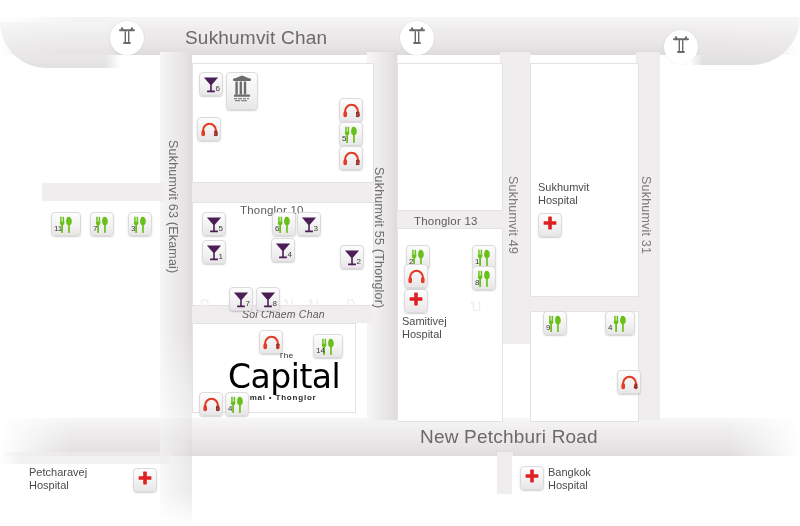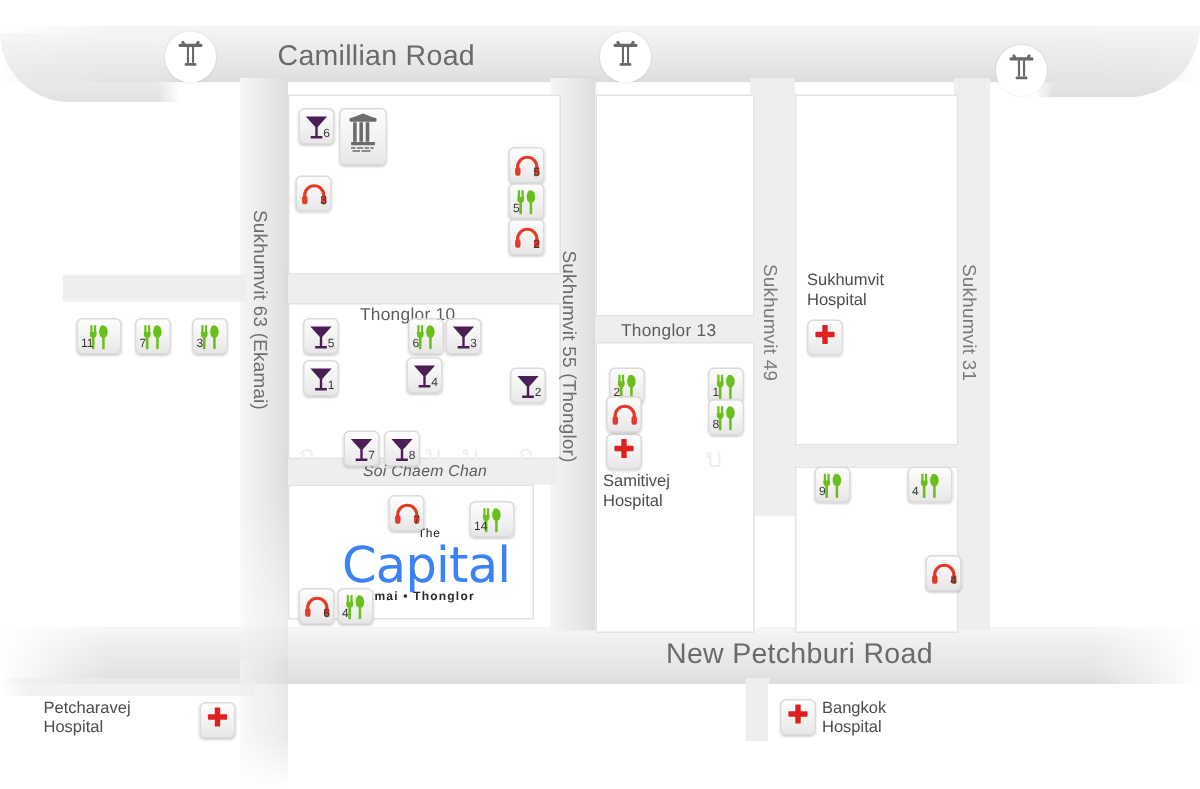--- a/index.html
+++ b/index.html
@@ -157,21 +157,21 @@
     color: #1d1b1b;
     letter-spacing: .5px;
     line-height: 8px;
     margin-left: 4px;
     font-weight: normal;
     text-align: center;
   }
   .capital-name {
     font-size: 33px;
     line-height: 33px;
-    color: #3b82f6;
+    color: #000000;
     letter-spacing: -0.5px;
     font-family: "DejaVu Sans", sans-serif;
     font-weight: normal;
   }
   .capital-sub {
     font-size: 8px;
     line-height: 10px;
     color: #2a2828;
     letter-spacing: .8px;
     margin-left: 5px;
@@ -218,23 +218,23 @@
 
   <div class="block" style="left:192px; top:63px; width:180px; height:118px;"></div>
   <div class="block" style="left:192px; top:202px; width:180px; height:102px;"></div>
   <div class="block" style="left:192px; top:323px; width:162px; height:88px;"></div>
   <div class="block" style="left:397px; top:63px; width:104px; height:146px;"></div>
   <div class="block" style="left:397px; top:228px; width:104px; height:192px;"></div>
   <div class="block" style="left:530px; top:63px; width:107px; height:232px;"></div>
   <div class="block" style="left:530px; top:311px; width:107px; height:109px;"></div>
   <div class="block" style="left:512px; top:456px; width:288px; height:70px; border:none;"></div>
 
-  <div class="road-label rl-major" style="left:185px; top:27px;">Camillian Road</div>
-
-  <div class="road-label rl-major" style="left:444px; top:426px;">New Petchburi Road</div>
+  <div class="road-label rl-major" style="left:185px; top:27px;">Sukhumvit Chan</div>
+
+  <div class="road-label rl-major" style="left:420px; top:426px;">New Petchburi Road</div>
 
   <div class="road-label rl-sub" style="left:240px; top:186px;margin-top:18px;">Thonglor 10</div>
 
   <div class="road-label rl-sub" style="left:414px; top:215px;">Thonglor 13</div>
 
   <div class="road-label rl-sub" style="left:242px; top:308px; font-size:10.5px;font-style:italic;">Soi Chaem Chan</div>
 
   <div class="road-label rl-v rl-v-strong" style="left:180px; top:140px;">Sukhumvit 63 (Ekamai)</div>
 
   <div class="road-label rl-v rl-v-strong" style="left:386px; top:167px;">Sukhumvit 55 (Thonglor)</div>

